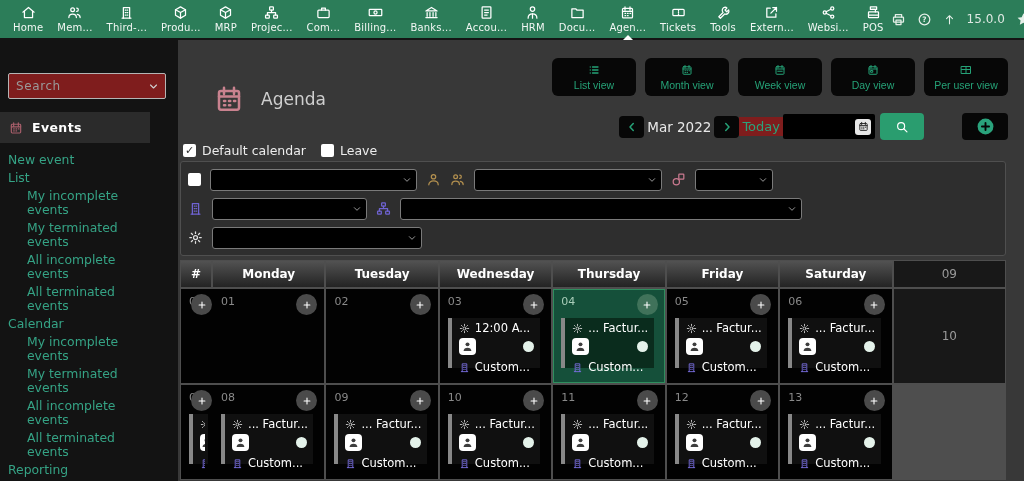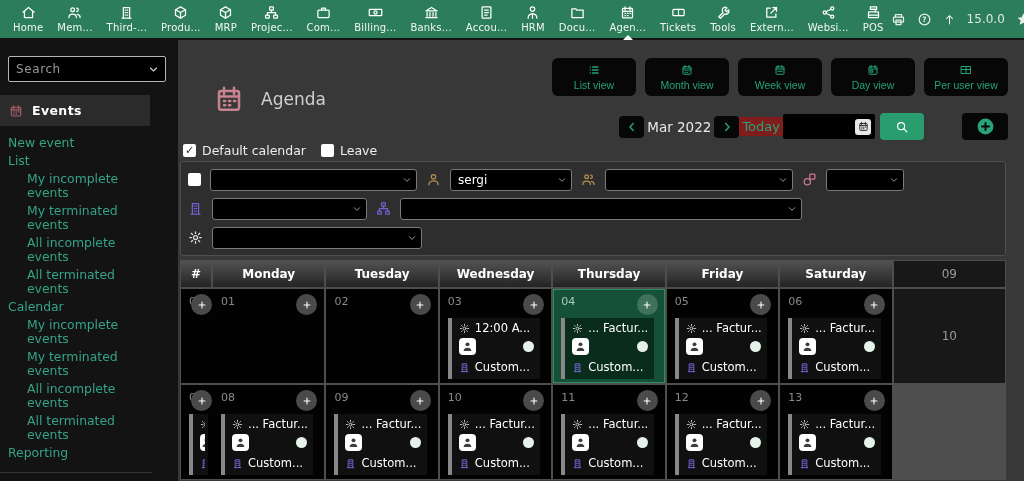--- a/index.html
+++ b/index.html
@@ -20,22 +20,22 @@
   .topnav-right{margin-left:auto;display:flex;align-items:center;gap:11px;color:#e4efe8;padding-right:6px;}
   .tn-ico{font-size:15px;display:inline-flex;cursor:pointer;}
   .tn-ico.sm{font-size:13px;}
   .version{font-size:12px;color:#dfe9e3;}
 
   
   .layout{display:flex;height:443px;}
 
   
   .sidebar{width:178px;flex-shrink:0;background:#131313;padding-top:16px;box-sizing:border-box;}
-  .search-box{margin-left:8px;width:142px;height:24px;background:#000000;border:1px solid #b5b5b5;border-radius:2px;
-          display:flex;align-items:center;padding:0 7px;color:#9a9a9a;font-size:12px;letter-spacing:.6px;cursor:pointer;}
+  .search-box{margin-left:8px;width:142px;height:24px;background:#7f1d1d;border:1px solid #b5b5b5;border-radius:2px;
+          display:flex;align-items:center;padding:0 7px;color:#9a9a9a;font-size:12px;letter-spacing:.6px;cursor:pointer;margin-top:17px;}
   .search-box .sel-arrow{margin-left:auto;color:#cfcfcf;font-size:9px;}
   .side-section{margin-top:13px;width:150px;background:#2b2b2b;padding:8px 9px;box-sizing:border-box;
           display:flex;align-items:center;gap:9px;color:#fff;font-weight:bold;font-size:12.5px;letter-spacing:.4px;cursor:pointer;}
   .side-section .icon{font-size:14px;color:#a85f6b;}
   .side-links{width:152px;padding:8px 0 10px;border-bottom:1px solid #343434;}
   .side-link{display:block;color:#35a385;font-size:12.4px;line-height:14px;padding:2px 8px;text-decoration:none;cursor:pointer;}
   .side-link.indent{padding-left:27px;}
 
   
   .content{position:relative;flex:1;background:#383838;}
@@ -86,21 +86,21 @@
   .chead{height:26px;background:linear-gradient(#525252,#232323);color:#fff;font-weight:bold;font-size:12px;
          display:flex;align-items:center;justify-content:center;}
   .wnum{background:#181818;color:#9a9a9a;font-size:12px;display:flex;align-items:center;justify-content:center;}
   .dcell{position:relative;background:#020202;height:94px;padding-left:38px;}
   .dcell.today{background:#15503a;box-shadow:inset 0 0 0 1px #2e8e5e;}
   .dnum{position:absolute;top:6px;left:8px;font-size:11px;color:#8a8a8a;}
   .today .dnum{color:#a9cdb9;}
   .addday{position:absolute;top:5px;right:7px;width:21px;height:21px;border-radius:50%;background:#4a4a4a;
           border:none;color:#fff;font-size:10px;display:flex;align-items:center;justify-content:center;cursor:pointer;}
   .today .addday{background:#40725a;}
-  .ecard{position:absolute;left:8px;right:11px;top:29px;height:61px;background:#101010;cursor:pointer;}
+  .ecard{position:absolute;left:8px;right:11px;top:29px;height:50px;background:#101010;cursor:pointer;}
   .today .ecard{background:#0a2c1d;}
   .ebar{position:absolute;left:0;top:0;bottom:0;width:4px;background:#888;}
   .erow{position:absolute;left:11px;right:3px;display:flex;align-items:center;gap:5px;color:#fff;font-size:11.5px;white-space:nowrap;overflow:hidden;}
   .erow.r1{top:3px;} .erow.r2{top:20px;} .erow.r3{top:42px;}
   .egear{color:#cfcfcf;font-size:11px;}
   .ebuild{color:#7a6fe0;font-size:11px;}
   .badge{width:17px;height:17px;background:#fff;border-radius:4px;display:flex;align-items:center;justify-content:center;
          color:#3d3d3d;font-size:13px;}
   .dot{width:11px;height:11px;border-radius:50%;background:#e4f2ea;margin-left:auto;margin-right:3px;flex-shrink:0;}
 </style>
@@ -545,30 +545,20 @@
             </span>
         </div>
         <span class="f-icon c-gold">
             <svg class="svgi" viewBox="0 0 24 24">
               <g fill="none" stroke="currentColor" stroke-width="2" stroke-linecap="round" stroke-linejoin="round">
                 <circle cx="12" cy="7.5" r="3.5"></circle>
                 <path d="M4.5 20.5c0-4 3.3-6.3 7.5-6.3s7.5 2.3 7.5 6.3"></path>
               </g>
             </svg>
           </span>
-        <div class="fsel w122">
-          <span>sergi</span>
-          <span class="sel-arrow">
-              <svg class="svgi" viewBox="0 0 24 24">
-                <g fill="none" stroke="currentColor" stroke-width="2" stroke-linecap="round" stroke-linejoin="round">
-                  <path d="M4 8l8 8 8-8" stroke-width="3"></path>
-                </g>
-              </svg>
-            </span>
-        </div>
         <span class="f-icon c-gold">
             <svg class="svgi" viewBox="0 0 24 24">
               <g fill="none" stroke="currentColor" stroke-width="2" stroke-linecap="round" stroke-linejoin="round">
                 <circle cx="9" cy="7.5" r="3"></circle>
                 <path d="M3 20c0-3.4 2.6-5.4 6-5.4s6 2 6 5.4"></path>
                 <path d="M15.5 5a2.6 2.6 0 010 5.2"></path>
                 <path d="M16.5 14.9c2.8.4 4.5 2.2 4.5 5.1"></path>
               </g>
             </svg>
           </span>

